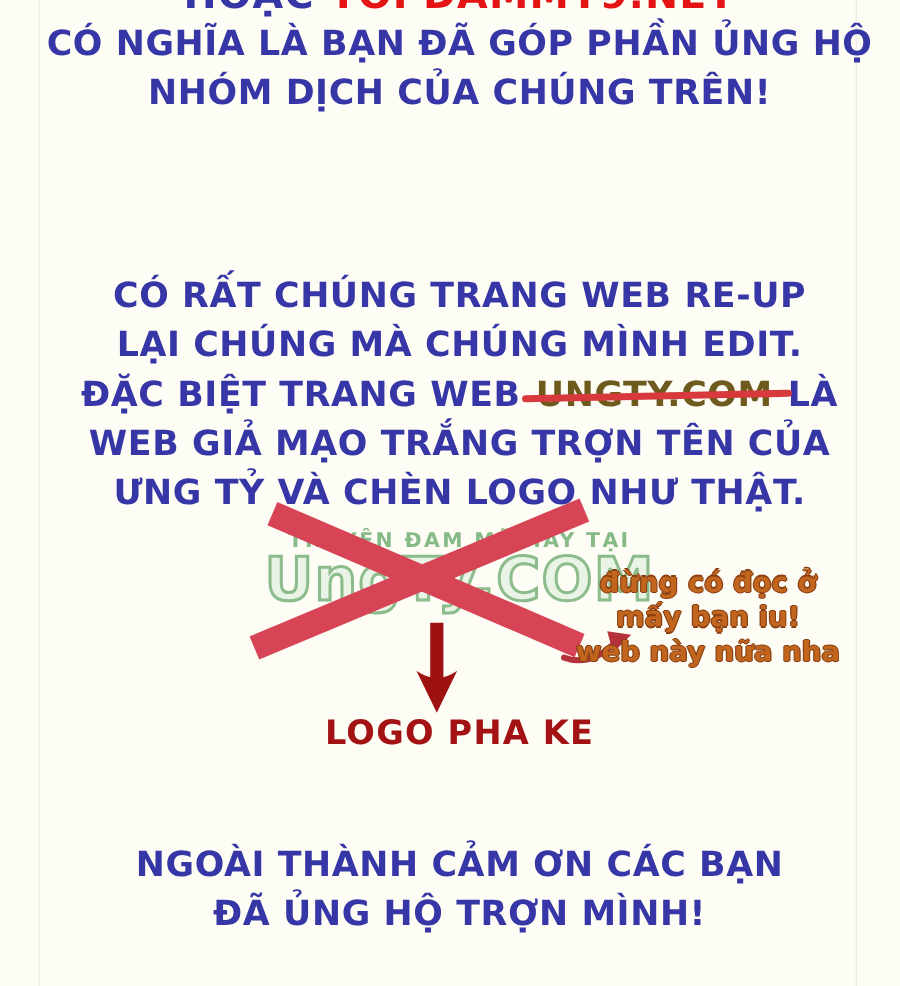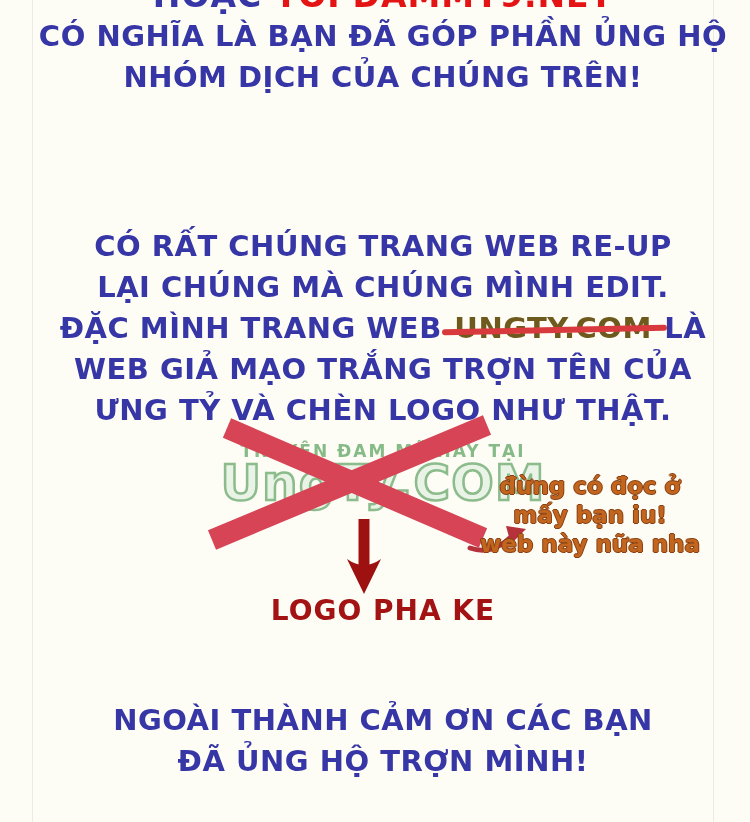--- a/index.html
+++ b/index.html
@@ -104,21 +104,21 @@
   <div class="para support">
     <div>CÓ NGHĨA LÀ BẠN ĐÃ GÓP PHẦN ỦNG HỘ</div>
     <div>NHÓM DỊCH CỦA CHÚNG TRÊN!</div>
   </div>
 
 
   <div class="para warning">
     <div>CÓ RẤT CHÚNG TRANG WEB RE-UP</div>
     <div>LẠI CHÚNG MÀ CHÚNG MÌNH EDIT.</div>
     <div>
-      <span>ĐẶC MÌNH TRANG WEB </span><span class="struck"><span>UNGTY.COM</span><span class="strike-bar"></span></span><span> LÀ</span>
+      <span>ĐẶC BIỆT TRANG WEB </span><span class="struck"><span>UNGTY.COM</span><span class="strike-bar"></span></span><span> LÀ</span>
     </div>
     <div>WEB GIẢ MẠO TRẮNG TRỢN TÊN CỦA</div>
     <div>ƯNG TỶ VÀ CHÈN LOGO NHƯ THẬT.</div>
   </div>
 
   <div class="logo-tagline">TRUYỆN ĐAM MỸ HAY TẠI</div>
   <div class="logo-brand">UngTy.COM</div>
 
   <svg class="cross-svg" width="305" height="140" viewBox="0 0 305 140">
     <line x1="17" y1="127" x2="292" y2="12" stroke="#d64456" stroke-width="21"></line>

